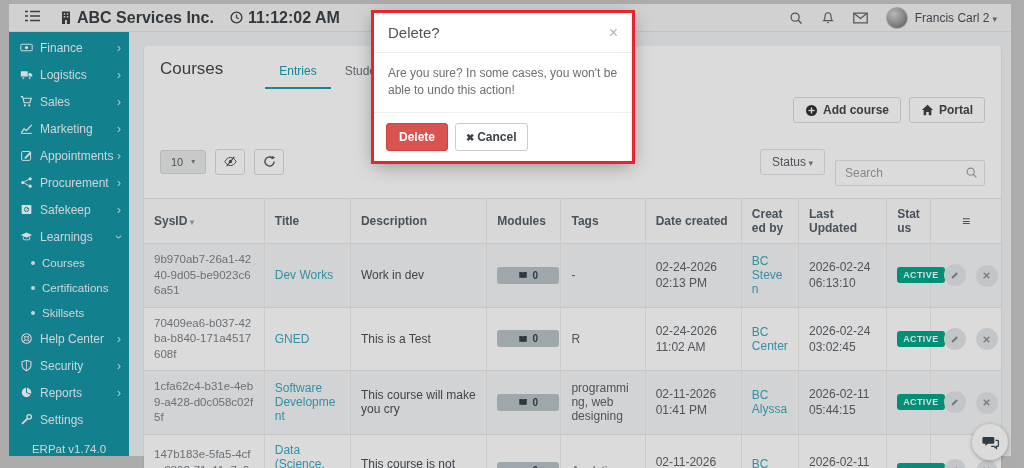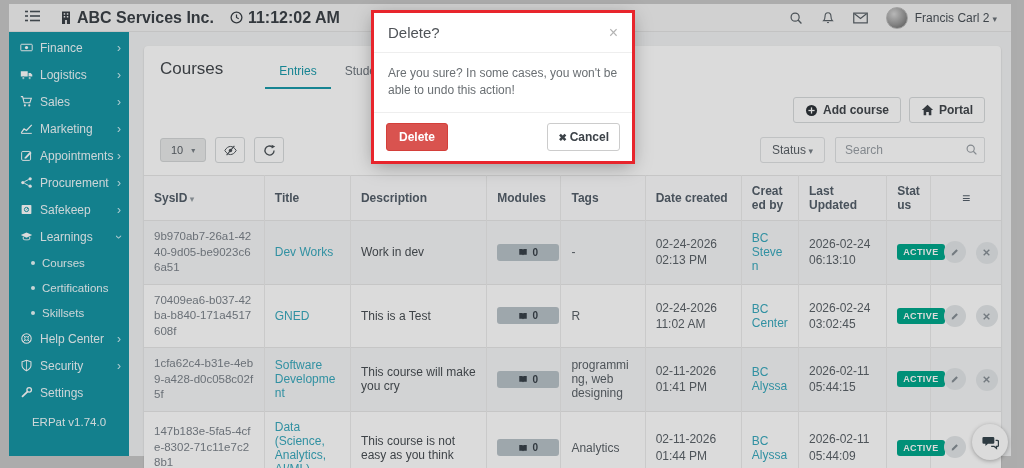--- a/index.html
+++ b/index.html
@@ -49,21 +49,21 @@
   .tab.active { color:#1a9aaa; border-bottom-color:#1a9aaa; }
   .actions-row { display:flex; justify-content:flex-end; gap:8px; padding:8px 16px 0 16px; }
   .btn { display:inline-flex; align-items:center; gap:5px; background:#fff; border:1px solid #d8dbdd; border-radius:3px; padding:5px 11px; font-size:12px; color:#43484d; font-weight:bold; cursor:pointer; }
   .controls { display:flex; align-items:center; padding:14px 16px 12px 16px; }
   .select-pill { display:inline-flex; align-items:center; gap:8px; background:#e9ebeb; border:1px solid #d4d7d8; border-radius:3px; padding:5px 10px; font-size:11px; color:#5b6167; cursor:pointer;text-align:right; }
   .select-pill::after { content:"▾"; font-size:8px; color:#7a8187; }
   .icon-btn { width:30px; height:26px; background:#fff; border:1px solid #d8dbdd; border-radius:3px; display:inline-flex; align-items:center; justify-content:center; cursor:pointer; margin-left:9px; }
   .controls-right { margin-left:auto; display:flex; align-items:center; gap:10px; }
   .status-btn { background:#fff; border:1px solid #e0e2e4; border-radius:3px; padding:5px 11px; font-size:12px; color:#5b6167; cursor:pointer; }
   .status-btn::after { content:" ▾"; font-size:9px; color:#7a8187; }
-  .search-box { position:relative; }
+  .search-box { position:relative;margin-top:23px; }
   .search-box input { width:150px; height:26px; border:1px solid #e0e2e4; border-radius:2px; padding:0 26px 0 9px; font-size:12px; color:#555; font-family:inherit; background:#fff; }
   .search-box input::placeholder { color:#9aa0a6; }
   .search-box svg { position:absolute; right:7px; top:6px; }
 
   
   table { width:100%; border-collapse:collapse; table-layout:fixed; }
   th, td { border-left:1px solid #ececec; border-right:1px solid #ececec; border-top:1px solid #e7e7e7; padding:8px 10px; font-size:12px; text-align:left; vertical-align:middle; word-wrap:break-word; }
   th:first-child, td:first-child { border-left:none; }
   th:last-child, td:last-child { border-right:none; }
   thead th { color:#545f6a; font-weight:bold; background:#fcfcfd; }
@@ -84,21 +84,21 @@
   .chat-fab { position:absolute; right:16px; bottom:8px; width:36px; height:36px; border-radius:50%; background:#fff; box-shadow:0 1px 4px rgba(0,0,0,.3); border:none; display:flex; align-items:center; justify-content:center; cursor:pointer; z-index:30; }
 
   
   .backdrop { position:absolute; inset:0; background:rgba(0,0,0,.14); z-index:40; }
   .modal { position:absolute; left:374px; top:13px; width:258px; background:#fff; z-index:50; box-shadow:0 4px 18px rgba(0,0,0,.35); outline:3px solid #e8252c; }
   .modal-head { display:flex; align-items:center; padding:11px 14px; border-bottom:1px solid #eee; }
   .modal-title { font-size:15px; color:#4f5358; }
   .modal-close { margin-left:auto; background:none; border:none; color:#b3b3b3; font-size:16px; cursor:pointer; line-height:1; }
   .modal-close::after { content:"×"; }
   .modal-body { padding:12px 14px; font-size:12px; color:#6a6f73; line-height:1.45; border-bottom:1px solid #eee; }
-  .modal-foot { display:flex; justify-content:space-between; gap:7px; padding:10px 12px; }
+  .modal-foot { display:flex; justify-content:flex-start; gap:7px; padding:10px 12px; }
   .btn-danger { background:#d9534f; border:1px solid #d43f3a; color:#fff; font-size:12px; font-weight:bold; border-radius:3px; padding:6px 12px; cursor:pointer; }
   .btn-cancel { background:#fff; border:1px solid #ccc; color:#3c4248; font-size:12px; font-weight:bold; border-radius:3px; padding:6px 10px; cursor:pointer; }
   .btn-cancel::before { content:"✖ "; font-size:10px; }
 </style>
 </head>
 <body>
 
 <div class="app">
 
   <header class="topbar">
@@ -288,20 +288,33 @@
               <path d="M8 1.5 L13.5 3.5 V8 C13.5 11.5 8 14.5 8 14.5 C8 14.5 2.5 11.5 2.5 8 V3.5 Z" fill="none" stroke="#fff" stroke-width="1.3"></path>
               <line x1="8" y1="1.5" x2="8" y2="14.5" stroke="#fff" stroke-width="1"></line>
             </svg>
           </span>
         <span class="nlabel">Security</span>
           <span class="chev"></span>
       </div>
       <div class="nav-item">
         <span class="nicon">
             <svg viewBox="0 0 16 16">
+              <circle cx="8" cy="8" r="5.8" fill="#fff"></circle>
+              <g stroke="#1795a5" stroke-width="1.2">
+                <line x1="8" y1="8" x2="8" y2="2.2"></line>
+                <line x1="8" y1="8" x2="13.2" y2="10.4"></line>
+              </g>
+            </svg>
+          </span>
+        <span class="nlabel">Reports</span>
+          <span class="chev"></span>
+      </div>
+      <div class="nav-item">
+        <span class="nicon">
+            <svg viewBox="0 0 16 16">
               <circle cx="11.3" cy="4.7" r="2.8" fill="none" stroke="#fff" stroke-width="1.6"></circle>
               <line x1="9.2" y1="6.8" x2="2.5" y2="13.5" stroke="#fff" stroke-width="2.2"></line>
             </svg>
           </span>
         <span class="nlabel">Settings</span>
       </div>
       <div class="version">ERPat v1.74.0</div>
     </aside>
 
     <main class="content">

